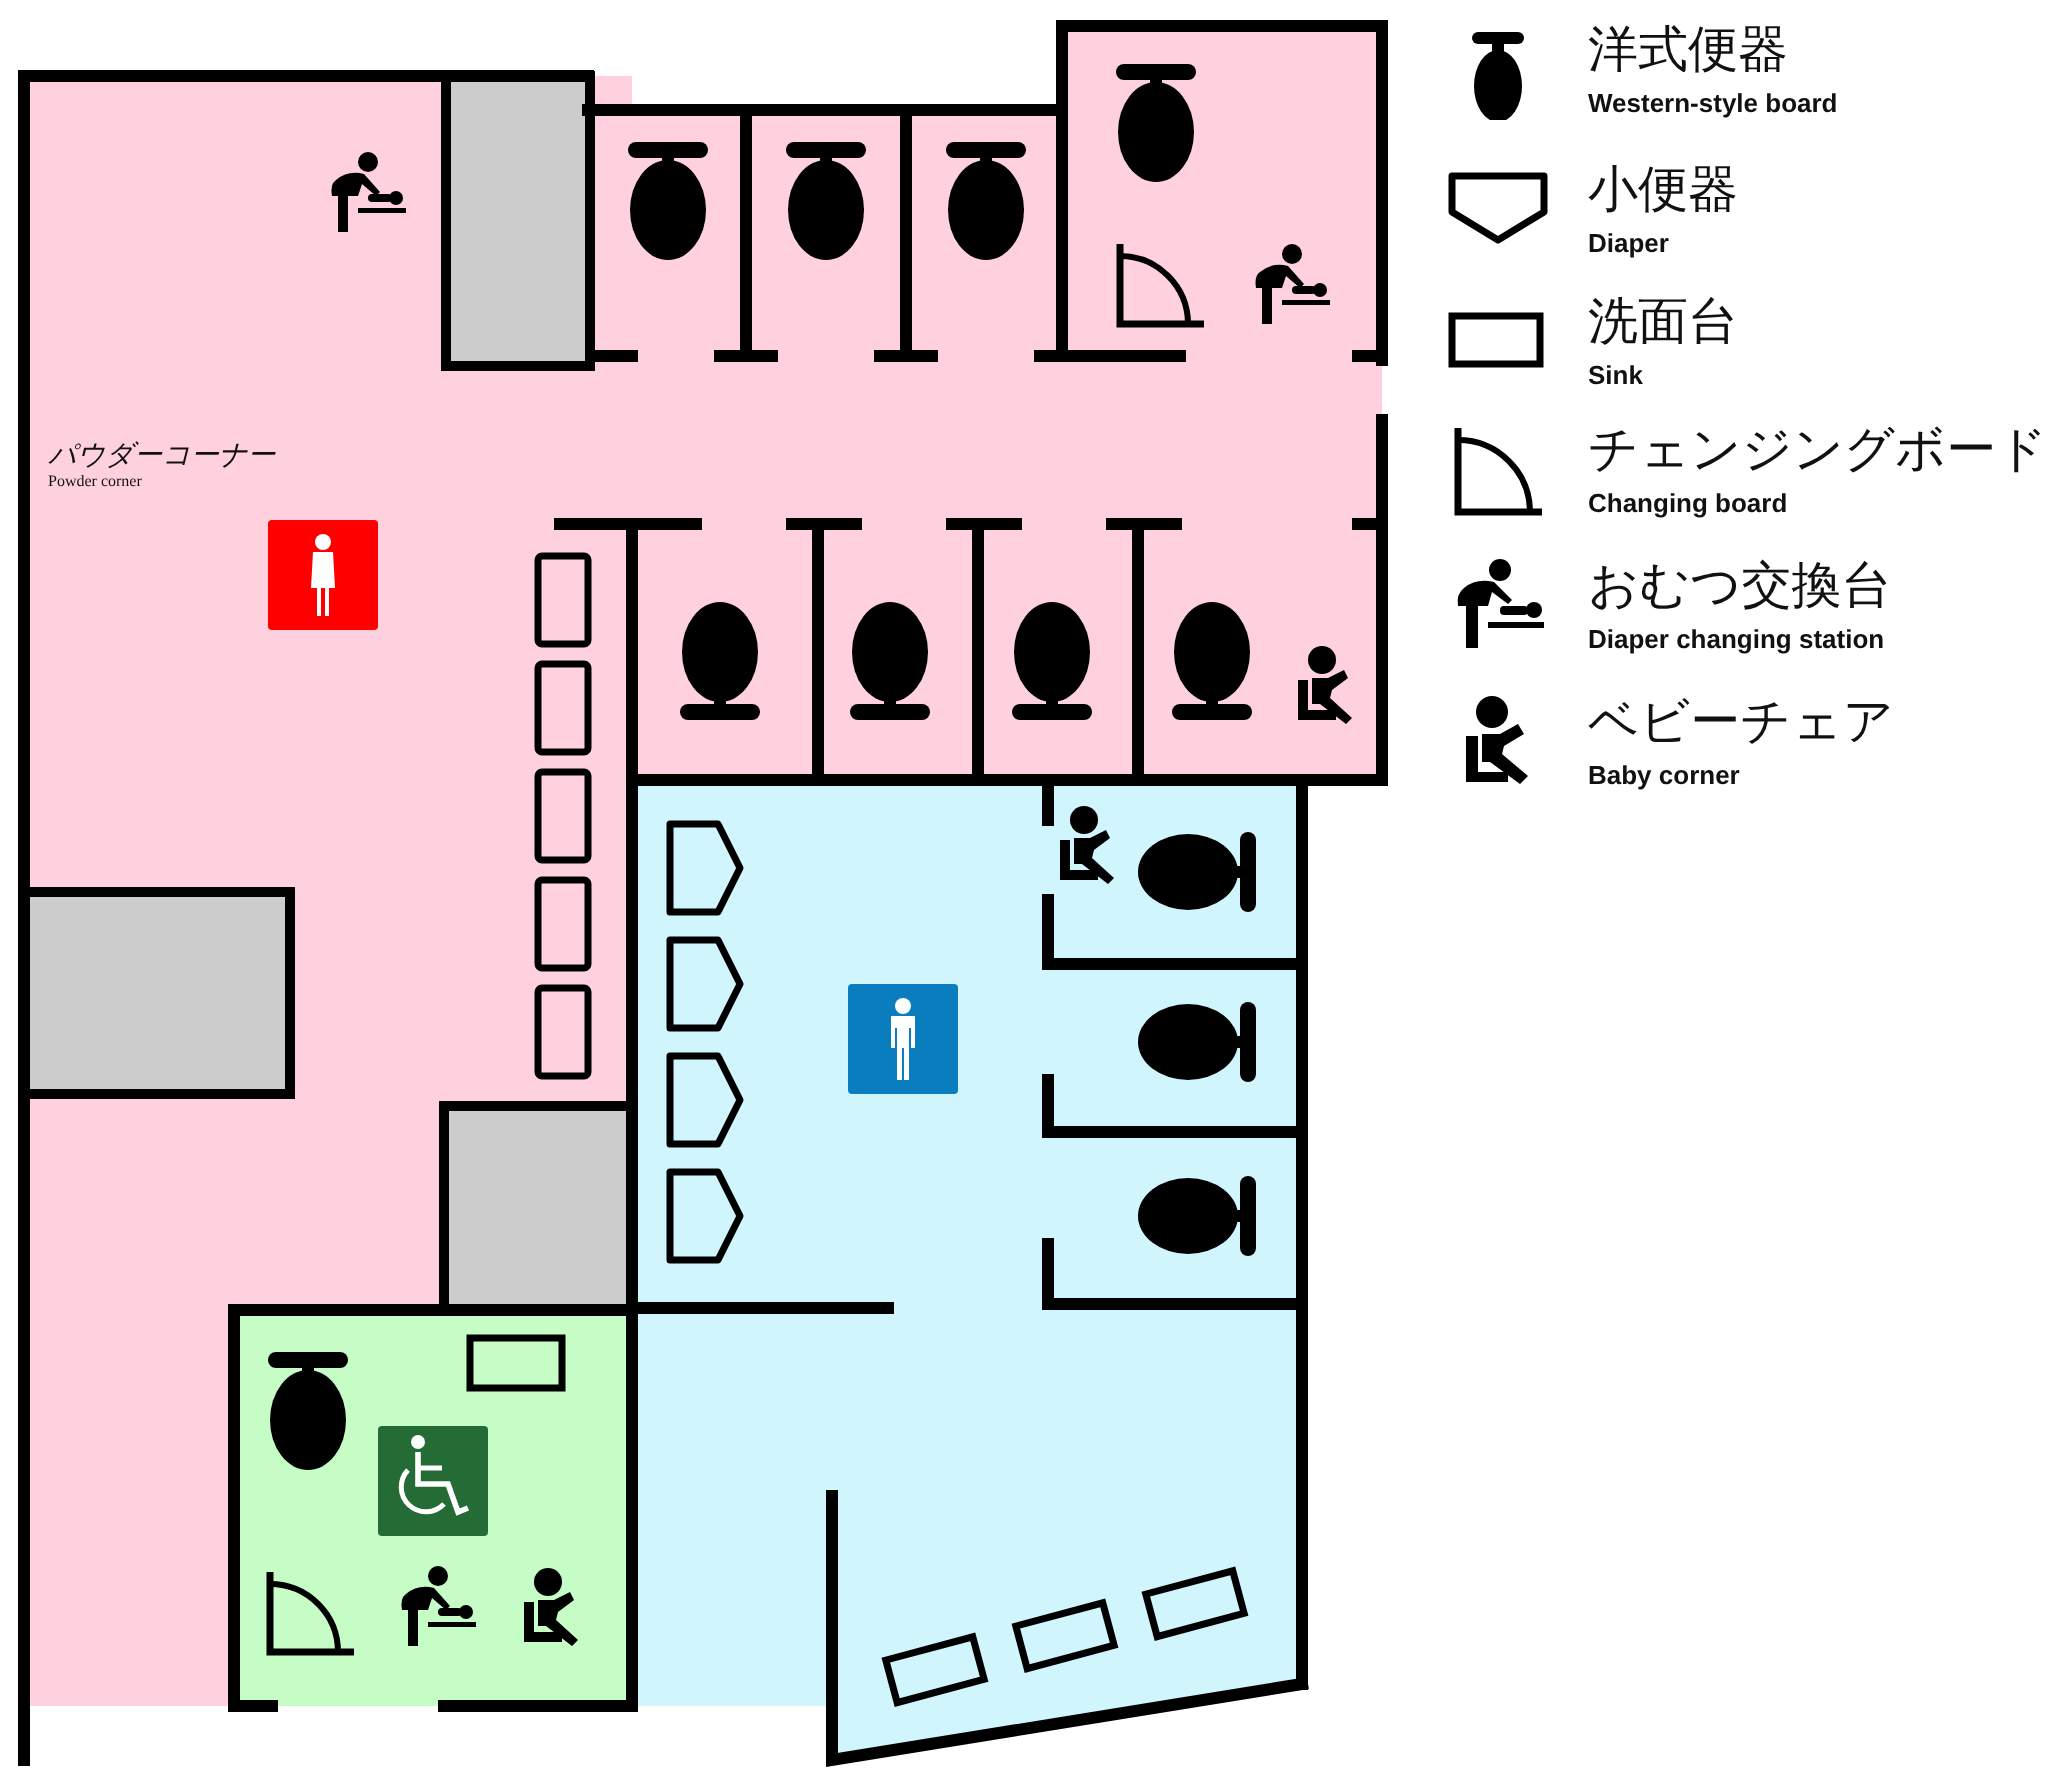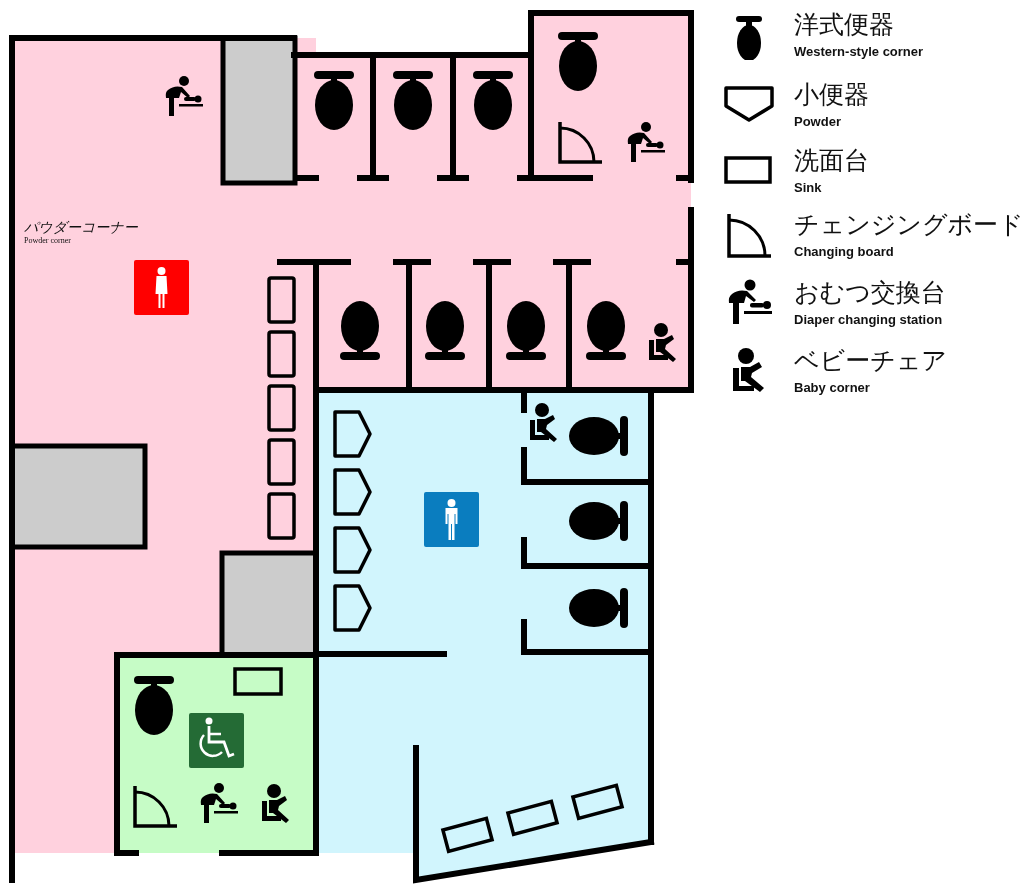--- a/index.html
+++ b/index.html
@@ -205,28 +205,28 @@
 </div>
 
 <div class="legend">
   <div class="legend-item" style="top:6px;">
     <svg class="legend-icon" viewBox="0 0 50 50">
       <rect x="12" y="6" width="26" height="6" rx="3" fill="#000"></rect>
       <rect x="22" y="10" width="6" height="6" fill="#000"></rect>
       <ellipse cx="25" cy="33" rx="12" ry="18" fill="#000"></ellipse>
     </svg>
     <span class="legend-jp">洋式便器</span>
-    <span class="legend-en">Western-style corner</span>
+    <span class="legend-en">Western-style board</span>
   </div>
   <div class="legend-item" style="top:76px;">
     <svg class="legend-icon" viewBox="0 0 50 50">
       <path d="M2,8 L48,8 L48,26 L25,40 L2,26 Z" fill="none" stroke="#000" stroke-width="3.5" stroke-linejoin="round"></path>
     </svg>
     <span class="legend-jp">小便器</span>
-    <span class="legend-en">Powder</span>
+    <span class="legend-en">Diaper</span>
   </div>
   <div class="legend-item" style="top:142px;">
     <svg class="legend-icon" viewBox="0 0 50 50">
       <rect x="2" y="12" width="44" height="24" fill="none" stroke="#000" stroke-width="3.5"></rect>
     </svg>
     <span class="legend-jp">洗面台</span>
     <span class="legend-en">Sink</span>
   </div>
   <div class="legend-item" style="top:206px;">
     <svg class="legend-icon" viewBox="0 0 50 50">

